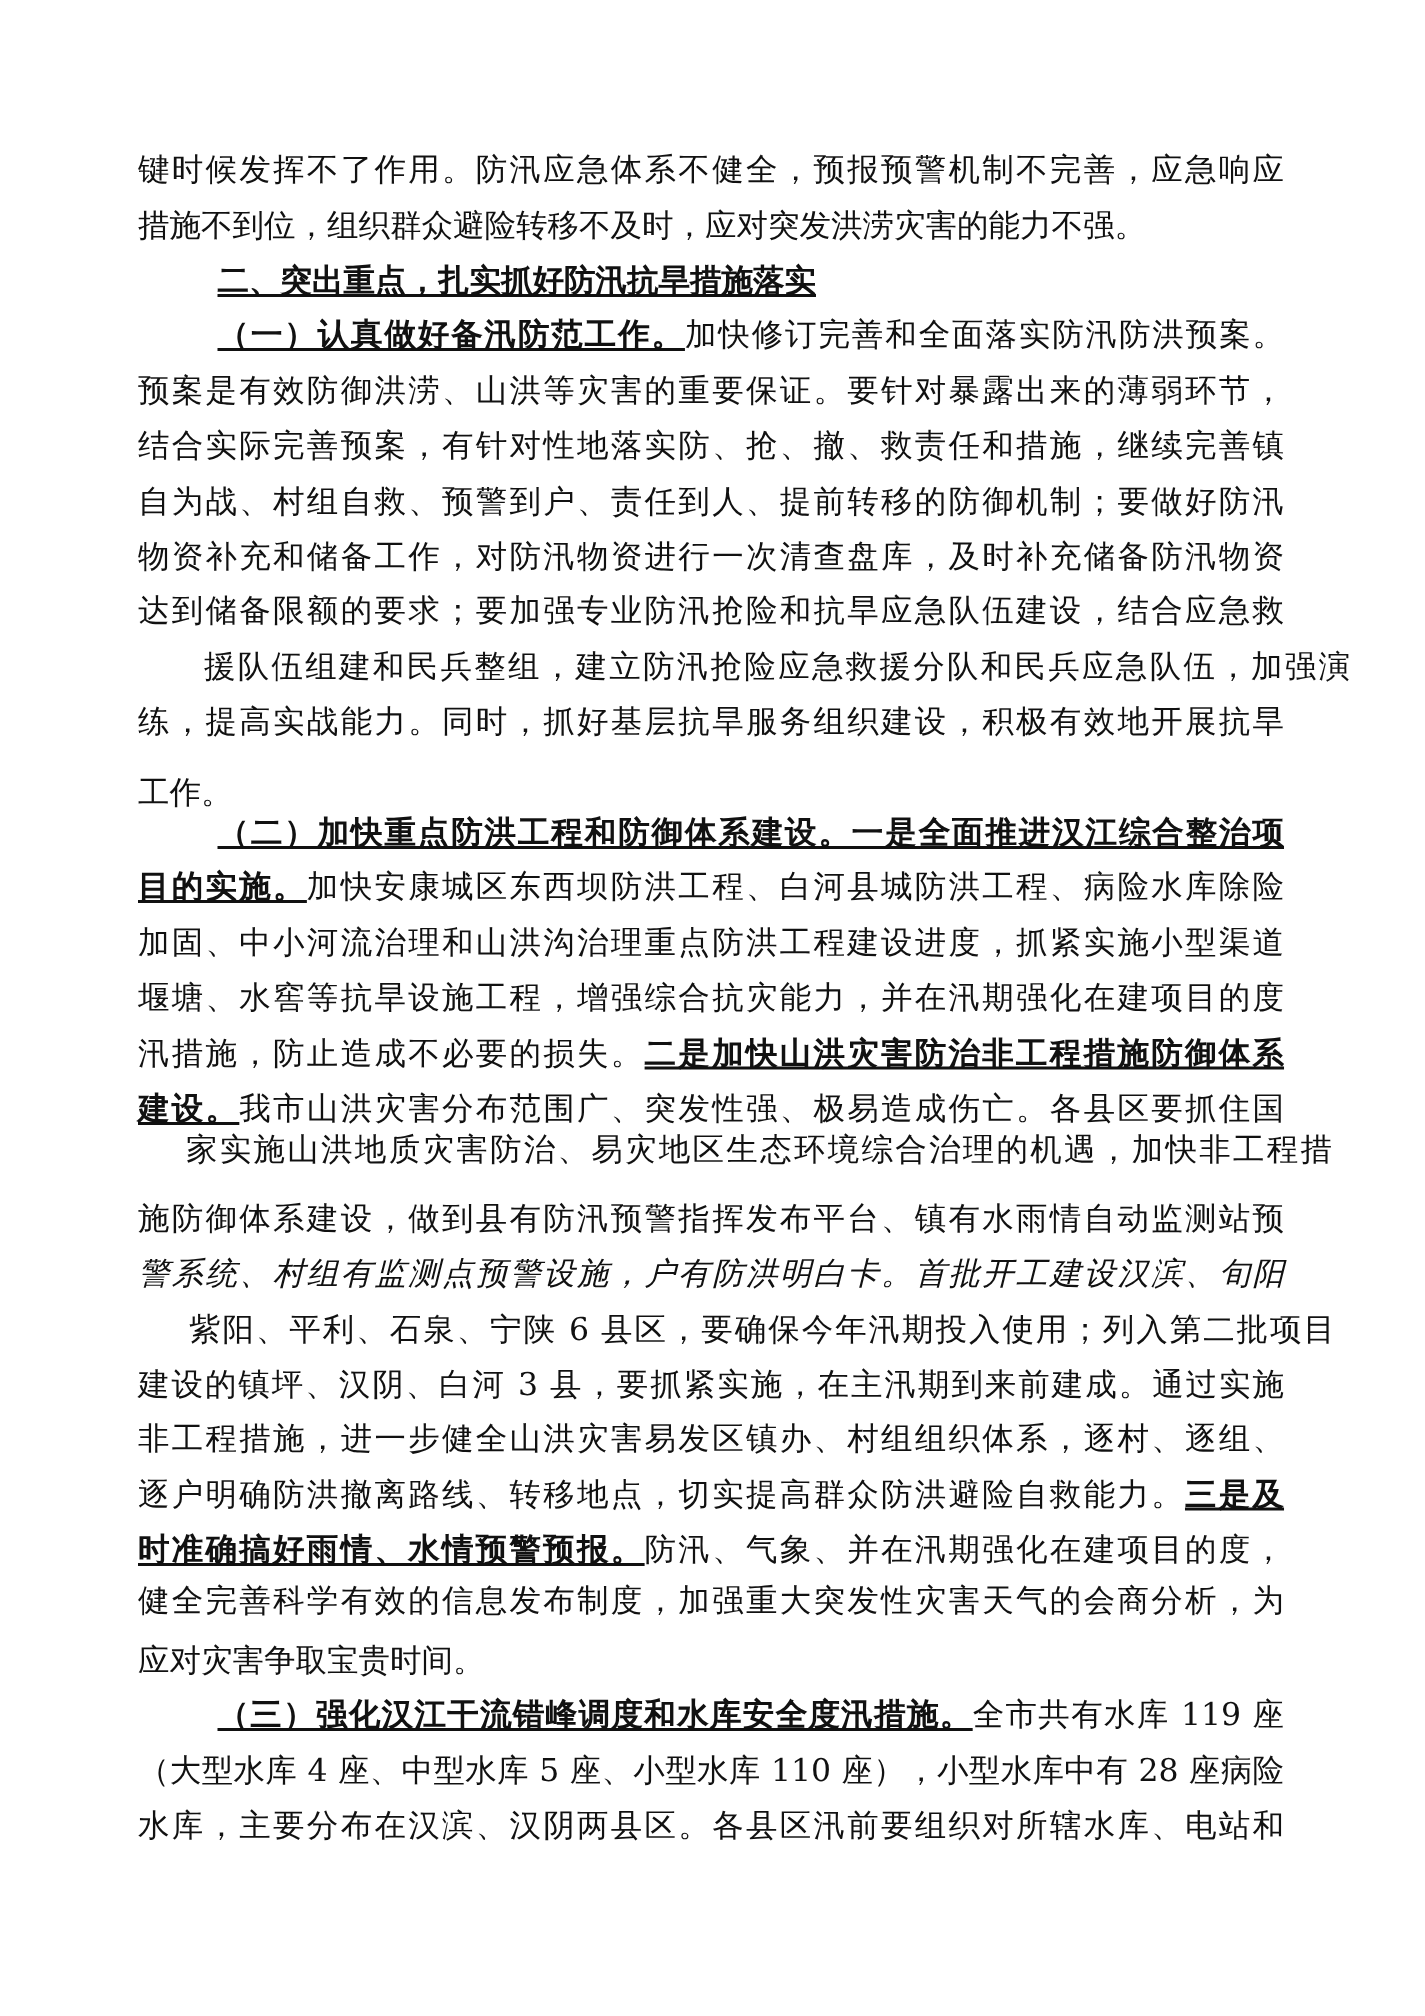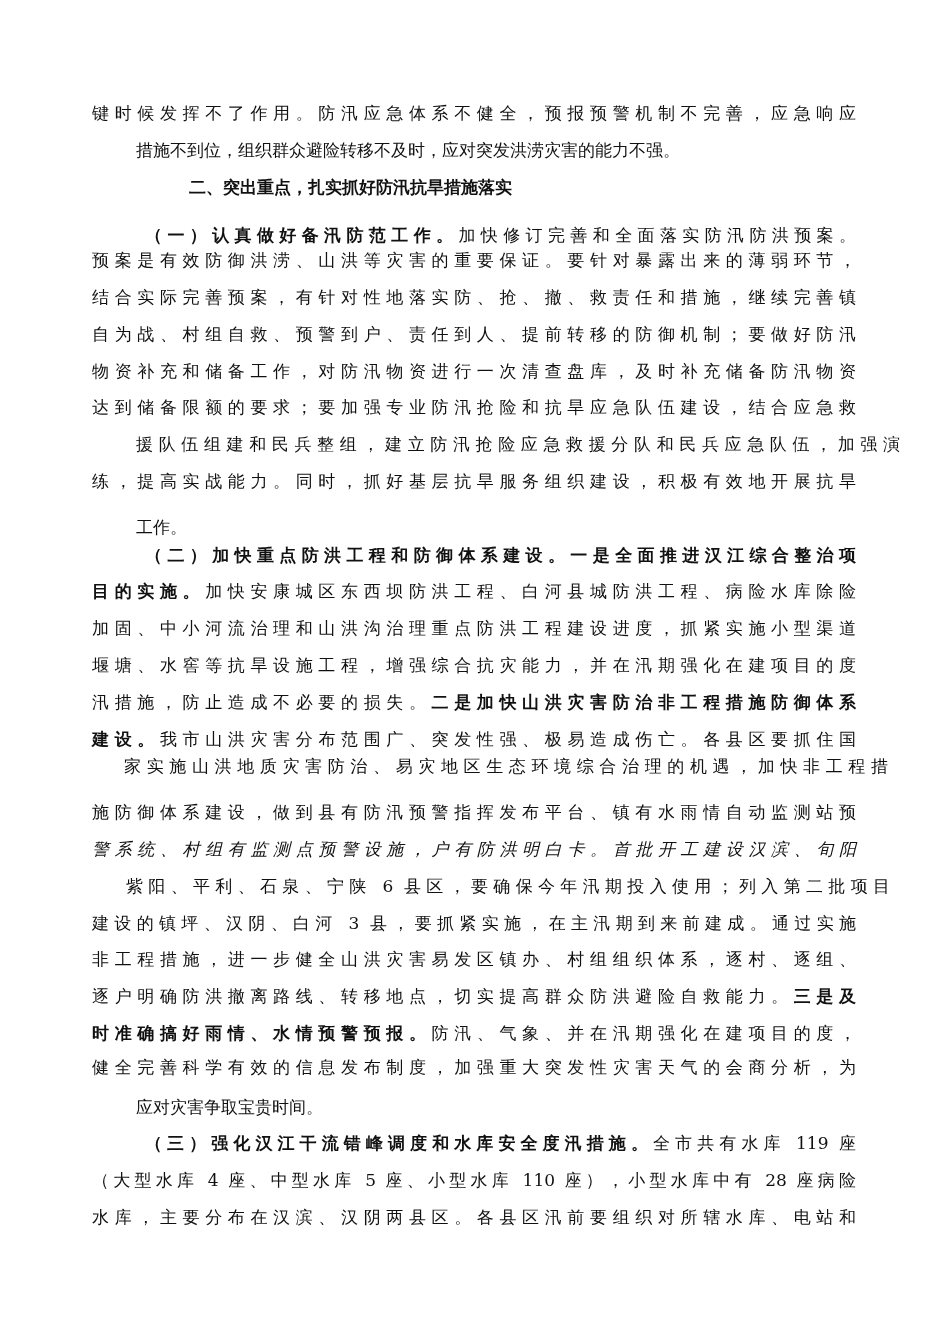--- a/index.html
+++ b/index.html
@@ -5,41 +5,41 @@
   html, body { margin: 0; padding: 0; background: #ffffff; }
   body { width: 950px; height: 1344px; position: relative; overflow: hidden; }
   .page { position: absolute; left: 0; top: 0; width: 950px; height: 1344px; background: #fff; }
   .line {
     position: absolute;
     left: 92px;
     width: 764px;
     height: 30px;
     line-height: 30px;
     font-family: "DejaVu Serif", "Liberation Serif", serif;
-    font-size: 17px;
+    font-size: 21px;
     color: #111;
     white-space: nowrap;
     text-align: justify;
     text-align-last: justify;
     letter-spacing: 0;
   }
-  .line.last { text-align-last: left; margin-left: 44px; }
+  .line.last { text-align-last: left; }
   .line.indent { left: 145px; width: 711px; }
   .line.heading { left: 145px; width: auto; text-align-last: left; font-weight: bold; font-family: "DejaVu Sans", "Liberation Sans", sans-serif; }
-  .b { font-weight: bold; font-family: "DejaVu Sans", "Liberation Sans", sans-serif; }
+  .b { font-weight: bold; font-family: "DejaVu Sans", "Liberation Sans", sans-serif; text-decoration: underline; }
 </style>
 </head>
 <body>
 
 <div class="page">
   <div id="lines">
       <div class="line" style="top: 98px;"><span>键时候发挥不了作用。防汛应急体系不健全，预报预警机制不完善，应急响应</span></div>
       <div class="line last" style="top: 134.8px;"><span>措施不到位，组织群众避险转移不及时，应对突发洪涝灾害的能力不强。</span></div>
       <div class="line indent last heading" style="top: 171.6px;"><span class="b">二、突出重点，扎实抓好防汛抗旱措施落实</span></div>
-      <div class="line indent" style="top: 208.4px; margin-top: 12px;"><span class="b">（一）认真做好备汛防范工作。</span><span>加快修订完善和全面落实防汛防洪预案。</span></div>
+      <div class="line indent" style="top: 208.4px;"><span class="b">（一）认真做好备汛防范工作。</span><span>加快修订完善和全面落实防汛防洪预案。</span></div>
       <div class="line" style="top: 245.2px;"><span>预案是有效防御洪涝、山洪等灾害的重要保证。要针对暴露出来的薄弱环节，</span></div>
       <div class="line" style="top: 282px;"><span>结合实际完善预案，有针对性地落实防、抢、撤、救责任和措施，继续完善镇</span></div>
       <div class="line" style="top: 318.8px;"><span>自为战、村组自救、预警到户、责任到人、提前转移的防御机制；要做好防汛</span></div>
       <div class="line" style="top: 355.6px;"><span>物资补充和储备工作，对防汛物资进行一次清查盘库，及时补充储备防汛物资</span></div>
       <div class="line" style="top: 392.4px;"><span>达到储备限额的要求；要加强专业防汛抢险和抗旱应急队伍建设，结合应急救</span></div>
       <div class="line" style="top: 429.2px; margin-left: 44px;"><span>援队伍组建和民兵整组，建立防汛抢险应急救援分队和民兵应急队伍，加强演</span></div>
       <div class="line" style="top: 466px;"><span>练，提高实战能力。同时，抓好基层抗旱服务组织建设，积极有效地开展抗旱</span></div>
       <div class="line last" style="top: 513px; font-family: Liberation Serif, serif;"><span>工作。</span></div>
       <div class="line indent" style="top: 539.6px;"><span class="b">（二）加快重点防洪工程和防御体系建设。一是全面推进汉江综合整治项</span></div>
       <div class="line" style="top: 576.4px;"><span class="b">目的实施。</span><span>加快安康城区东西坝防洪工程、白河县城防洪工程、病险水库除险</span></div>

